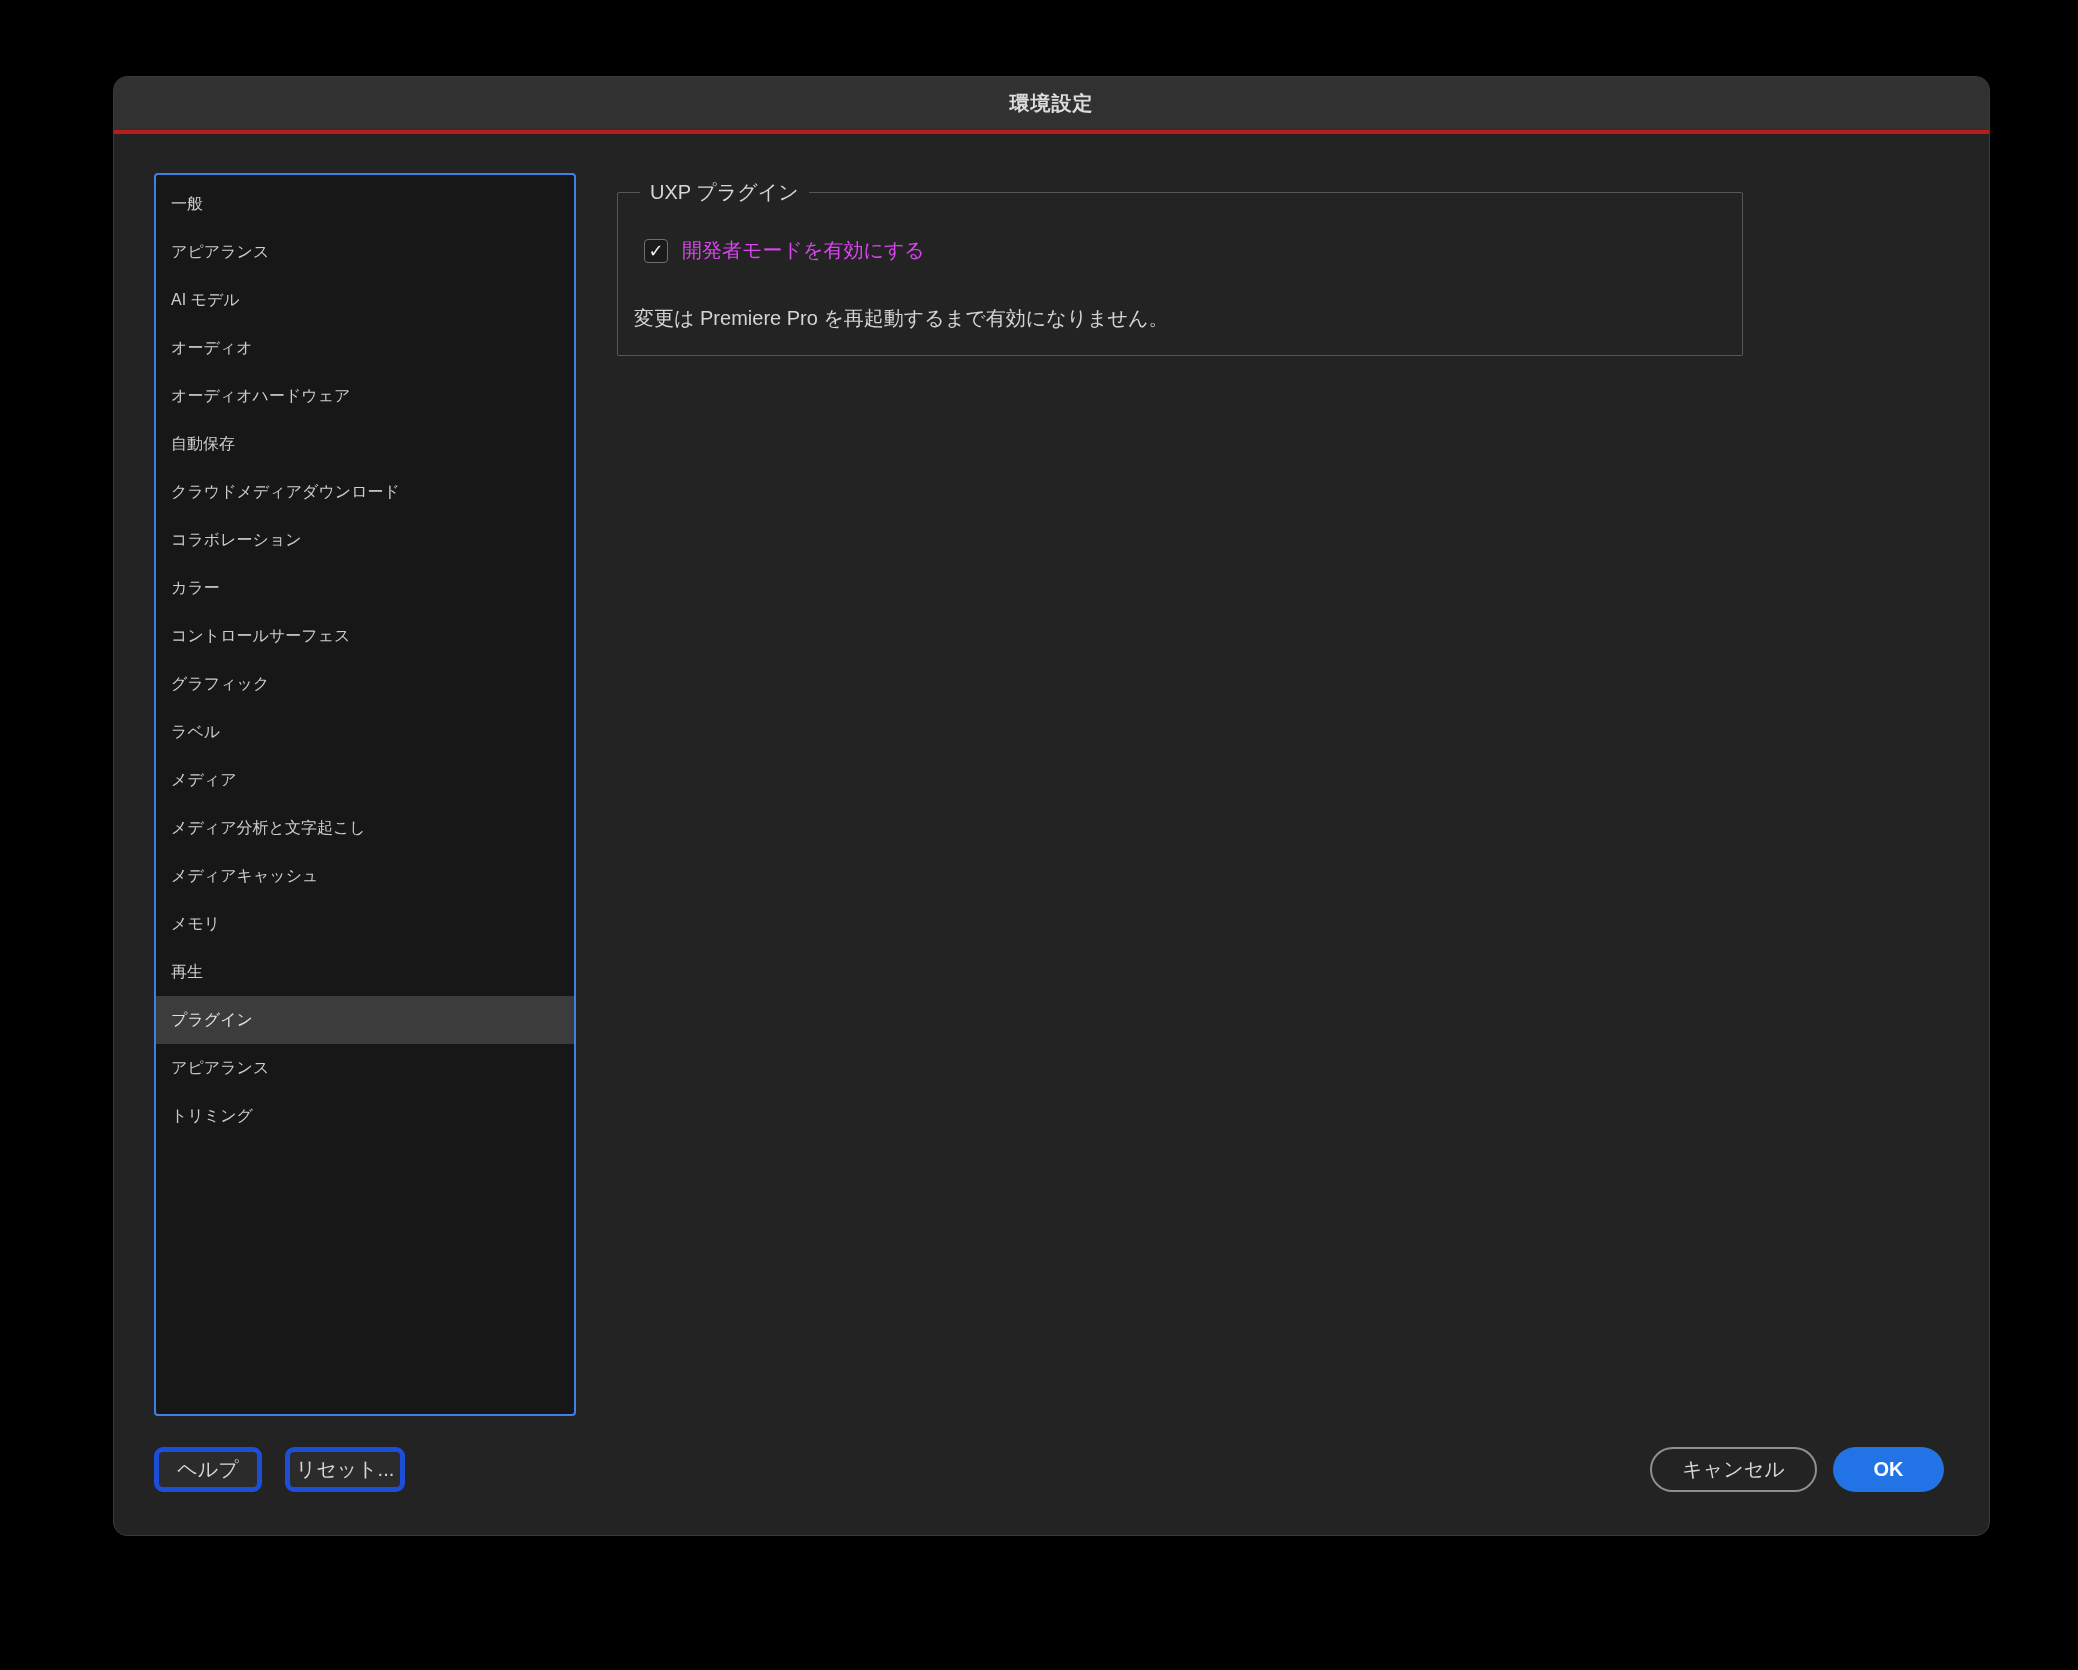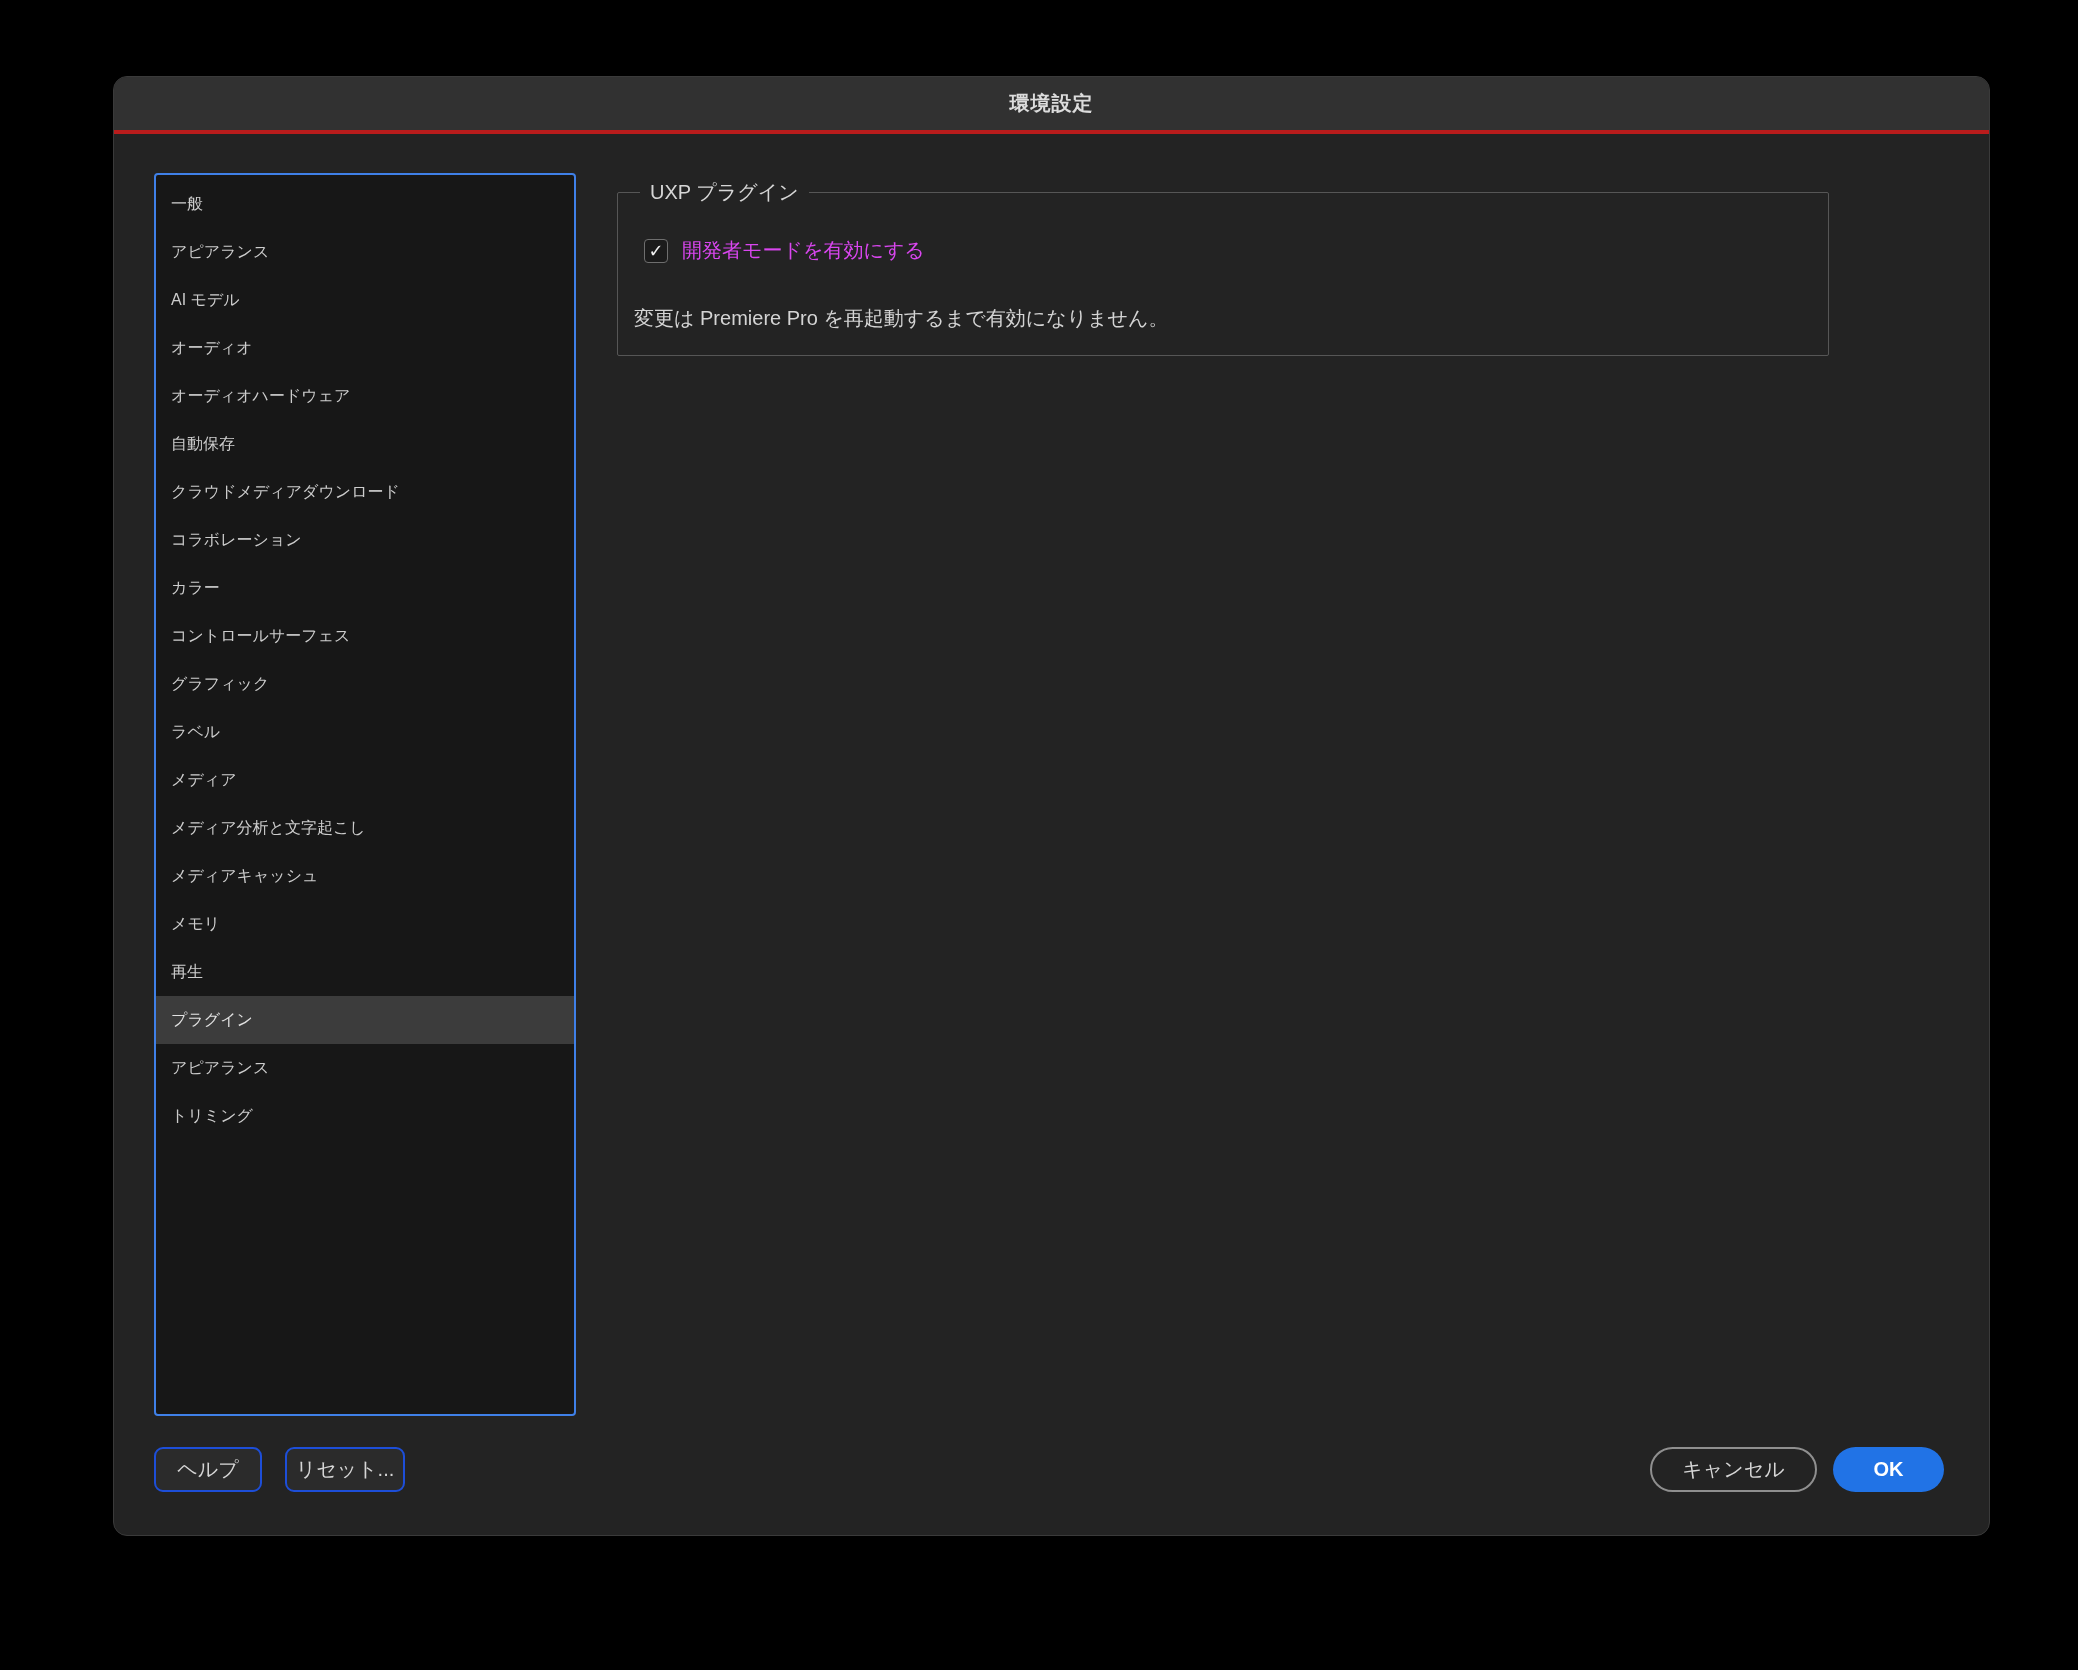--- a/index.html
+++ b/index.html
@@ -35,21 +35,21 @@
     border:2px solid var(--accent-blue);border-radius:4px;
     list-style:none;padding-top:5px;overflow:hidden;
   }
   .side-item{
     height:48px;line-height:48px;padding-left:15px;
     font-size:16px;color:var(--text-main);white-space:nowrap;cursor:default;
   }
   .side-item.selected{background:var(--selected-bg);color:#E2E2E2;}
 
   .groupbox{
-    position:absolute;left:503px;top:115px;width:1212px;height:164px;
+    position:absolute;left:503px;top:115px;width:1126px;height:164px;
     border:1px solid #565656;border-radius:2px;
   }
   .groupbox .legend{
     position:absolute;top:-14px;left:22px;background:var(--dialog-bg);
     padding:0 10px;font-size:20px;color:#D6D6D6;
   }
   .checkbox-row{
     position:absolute;left:26px;top:44px;display:flex;align-items:center;gap:14px;
   }
   .checkbox{
@@ -62,21 +62,21 @@
   .checkbox-label{font-size:20px;color:#d946ef;}
   .group-note{
     position:absolute;left:16px;top:112px;font-size:20px;color:#D4D4D4;
   }
 
   .btn{
     display:inline-flex;align-items:center;justify-content:center;
     font-size:20px;color:#D6D6D6;cursor:default;white-space:nowrap;
   }
   .btn-square{
-    height:45px;border-radius:9px;border:2px solid #1d4ed8;background:#2B2B2B;
+    height:45px;border-radius:9px;border:5px solid #1d4ed8;background:#2B2B2B;
   }
   .btn-help{position:absolute;left:40px;top:1370px;width:108px;}
   .btn-reset{position:absolute;left:171px;top:1370px;width:120px;}
   .btn-pill{height:45px;border-radius:23px;}
   .btn-cancel{
     position:absolute;left:1536px;top:1370px;width:167px;
     border:2px solid #8F8F8F;background:transparent;
   }
   .btn-ok{
     position:absolute;left:1719px;top:1370px;width:111px;

